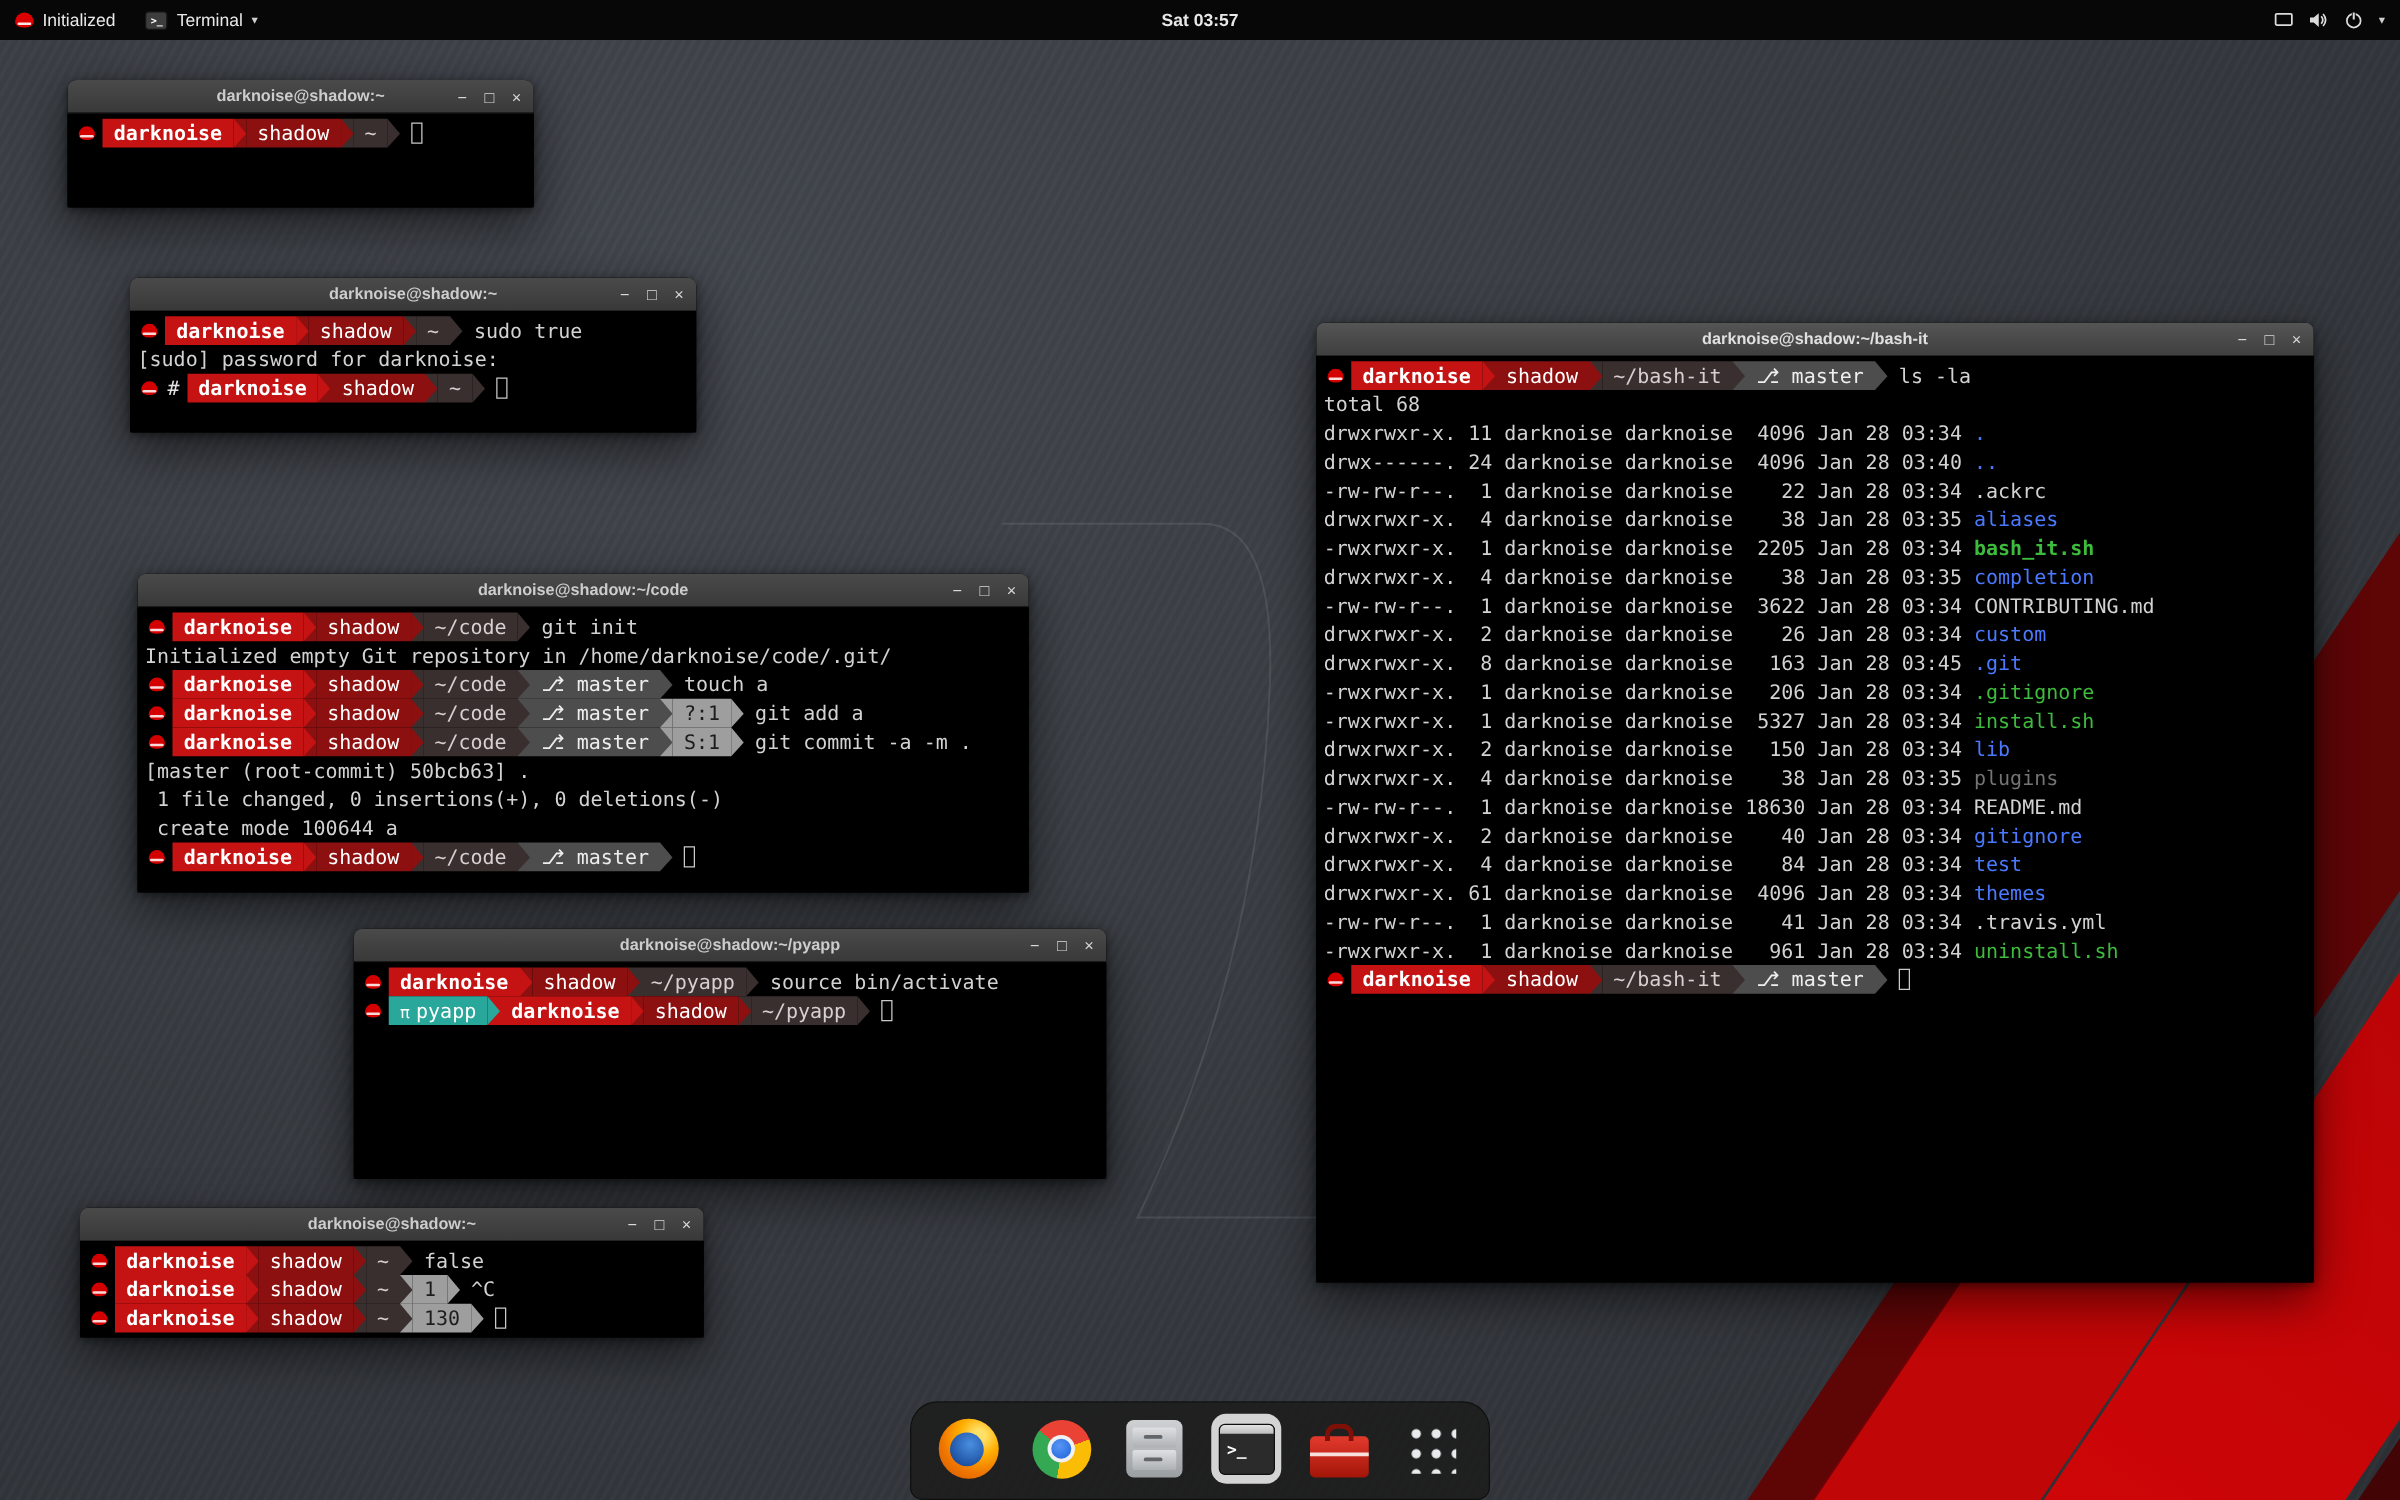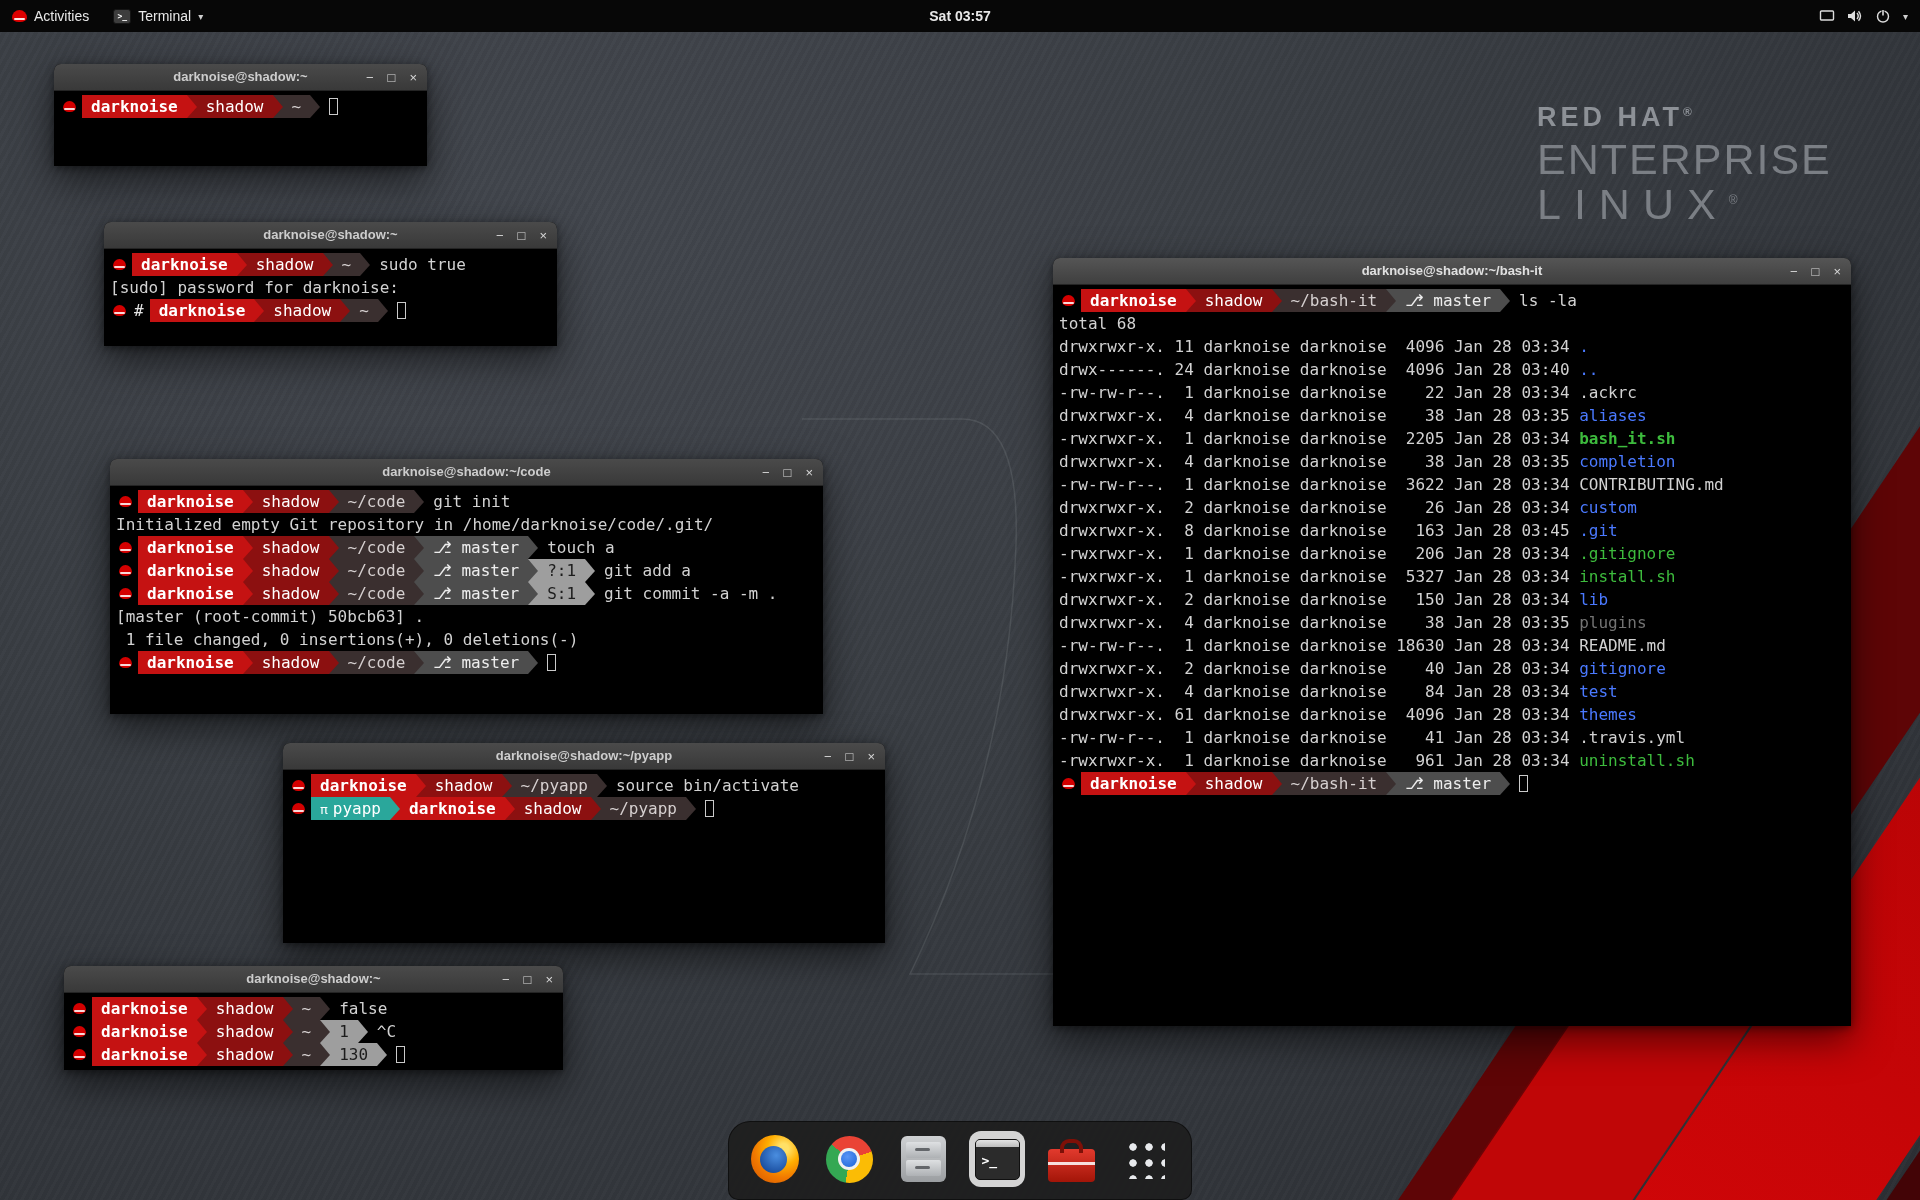--- a/index.html
+++ b/index.html
@@ -115,31 +115,26 @@
     <svg class="wall-lines" width="1920" height="1200" viewBox="0 0 1920 1200">
       <path d="M 802 419 L 962 419 Q 1020 419 1016 545 Q 1008 772 910 974 L 1139 974" fill="none" stroke="#cfd2d6" stroke-opacity="0.12" stroke-width="1.5"></path>
     </svg>
     <div class="red-art">
       <div class="stripe s-maroon"></div>
       <div class="stripe s-bright"></div>
       <div class="stripe s-deep"></div>
       <div class="stripe s-tip2"></div>
       <div class="stripe s-tip"></div>
     </div>
-    <div class="brand">
-      <div class="brand-l1"><span>RED HAT</span><span class="reg">®</span></div>
-      <div class="brand-l2">ENTERPRISE</div>
-      <div class="brand-l3"><span>LINUX</span><span class="reg">®</span></div>
-    </div>
   </div>
 
   <div class="topbar">
     <div class="tb-item">
       <span class="rh-logo"></span>
-      <span>Activities</span>
+      <span>Initialized</span>
     </div>
     <div class="tb-item">
       <span class="term-mini">&gt;_</span>
       <span>Terminal</span>
       <span class="caret">▾</span>
     </div>
     <div class="tb-center">Sat 03:57</div>
     <div class="tb-right">
       <span>
         <svg width="16" height="16" viewBox="0 0 16 16">
@@ -204,20 +199,21 @@
       </span>
     </div>
     <div class="tbody">
         <div class="tline"><span class="rhdot"></span><span class="seg" style="background: rgb(197, 18, 18); color: rgb(255, 255, 255); font-weight: bold;">darknoise</span><span class="parrow" style="background: rgb(140, 16, 16);"><span class="ptri" style="border-left-color: rgb(197, 18, 18);"></span></span><span class="seg" style="background: rgb(140, 16, 16); color: rgb(255, 255, 255);">shadow</span><span class="parrow" style="background: rgb(58, 47, 47);"><span class="ptri" style="border-left-color: rgb(140, 16, 16);"></span></span><span class="seg" style="background: rgb(58, 47, 47); color: rgb(214, 208, 208);">~/code</span><span class="parrow" style="background: transparent;"><span class="ptri" style="border-left-color: rgb(58, 47, 47);"></span></span><span class="tcmd">git init</span></div>
         <div class="tline"><span class="tout">Initialized empty Git repository in /home/darknoise/code/.git/</span></div>
         <div class="tline"><span class="rhdot"></span><span class="seg" style="background: rgb(197, 18, 18); color: rgb(255, 255, 255); font-weight: bold;">darknoise</span><span class="parrow" style="background: rgb(140, 16, 16);"><span class="ptri" style="border-left-color: rgb(197, 18, 18);"></span></span><span class="seg" style="background: rgb(140, 16, 16); color: rgb(255, 255, 255);">shadow</span><span class="parrow" style="background: rgb(58, 47, 47);"><span class="ptri" style="border-left-color: rgb(140, 16, 16);"></span></span><span class="seg" style="background: rgb(58, 47, 47); color: rgb(214, 208, 208);">~/code</span><span class="parrow" style="background: rgb(77, 77, 77);"><span class="ptri" style="border-left-color: rgb(58, 47, 47);"></span></span><span class="seg" style="background: rgb(77, 77, 77); color: rgb(238, 238, 238);"><span class="">⎇ </span>master</span><span class="parrow" style="background: transparent;"><span class="ptri" style="border-left-color: rgb(77, 77, 77);"></span></span><span class="tcmd">touch a</span></div>
         <div class="tline"><span class="rhdot"></span><span class="seg" style="background: rgb(197, 18, 18); color: rgb(255, 255, 255); font-weight: bold;">darknoise</span><span class="parrow" style="background: rgb(140, 16, 16);"><span class="ptri" style="border-left-color: rgb(197, 18, 18);"></span></span><span class="seg" style="background: rgb(140, 16, 16); color: rgb(255, 255, 255);">shadow</span><span class="parrow" style="background: rgb(58, 47, 47);"><span class="ptri" style="border-left-color: rgb(140, 16, 16);"></span></span><span class="seg" style="background: rgb(58, 47, 47); color: rgb(214, 208, 208);">~/code</span><span class="parrow" style="background: rgb(77, 77, 77);"><span class="ptri" style="border-left-color: rgb(58, 47, 47);"></span></span><span class="seg" style="background: rgb(77, 77, 77); color: rgb(238, 238, 238);"><span class="">⎇ </span>master</span><span class="parrow" style="background: rgb(158, 158, 158);"><span class="ptri" style="border-left-color: rgb(77, 77, 77);"></span></span><span class="seg" style="background: rgb(158, 158, 158); color: rgb(28, 28, 28);">?:1</span><span class="parrow" style="background: transparent;"><span class="ptri" style="border-left-color: rgb(158, 158, 158);"></span></span><span class="tcmd">git add a</span></div>
         <div class="tline"><span class="rhdot"></span><span class="seg" style="background: rgb(197, 18, 18); color: rgb(255, 255, 255); font-weight: bold;">darknoise</span><span class="parrow" style="background: rgb(140, 16, 16);"><span class="ptri" style="border-left-color: rgb(197, 18, 18);"></span></span><span class="seg" style="background: rgb(140, 16, 16); color: rgb(255, 255, 255);">shadow</span><span class="parrow" style="background: rgb(58, 47, 47);"><span class="ptri" style="border-left-color: rgb(140, 16, 16);"></span></span><span class="seg" style="background: rgb(58, 47, 47); color: rgb(214, 208, 208);">~/code</span><span class="parrow" style="background: rgb(77, 77, 77);"><span class="ptri" style="border-left-color: rgb(58, 47, 47);"></span></span><span class="seg" style="background: rgb(77, 77, 77); color: rgb(238, 238, 238);"><span class="">⎇ </span>master</span><span class="parrow" style="background: rgb(158, 158, 158);"><span class="ptri" style="border-left-color: rgb(77, 77, 77);"></span></span><span class="seg" style="background: rgb(158, 158, 158); color: rgb(28, 28, 28);">S:1</span><span class="parrow" style="background: transparent;"><span class="ptri" style="border-left-color: rgb(158, 158, 158);"></span></span><span class="tcmd">git commit -a -m .</span></div>
         <div class="tline"><span class="tout">[master (root-commit) 50bcb63] .</span></div>
         <div class="tline"><span class="tout"> 1 file changed, 0 insertions(+), 0 deletions(-)</span></div>
+        <div class="tline"><span class="tout"> create mode 100644 a</span></div>
         <div class="tline"><span class="rhdot"></span><span class="seg" style="background: rgb(197, 18, 18); color: rgb(255, 255, 255); font-weight: bold;">darknoise</span><span class="parrow" style="background: rgb(140, 16, 16);"><span class="ptri" style="border-left-color: rgb(197, 18, 18);"></span></span><span class="seg" style="background: rgb(140, 16, 16); color: rgb(255, 255, 255);">shadow</span><span class="parrow" style="background: rgb(58, 47, 47);"><span class="ptri" style="border-left-color: rgb(140, 16, 16);"></span></span><span class="seg" style="background: rgb(58, 47, 47); color: rgb(214, 208, 208);">~/code</span><span class="parrow" style="background: rgb(77, 77, 77);"><span class="ptri" style="border-left-color: rgb(58, 47, 47);"></span></span><span class="seg" style="background: rgb(77, 77, 77); color: rgb(238, 238, 238);"><span class="">⎇ </span>master</span><span class="parrow" style="background: transparent;"><span class="ptri" style="border-left-color: rgb(77, 77, 77);"></span></span><span class="cur"></span></div>
       </div>
   </div>
 
   <div class="twin" id="win-pyapp">
     <div class="titlebar">
       <span>darknoise@shadow:~/pyapp</span>
       <span class="wbtns">
         <span class="wbtn">−</span>
         <span class="wbtn">□</span>

